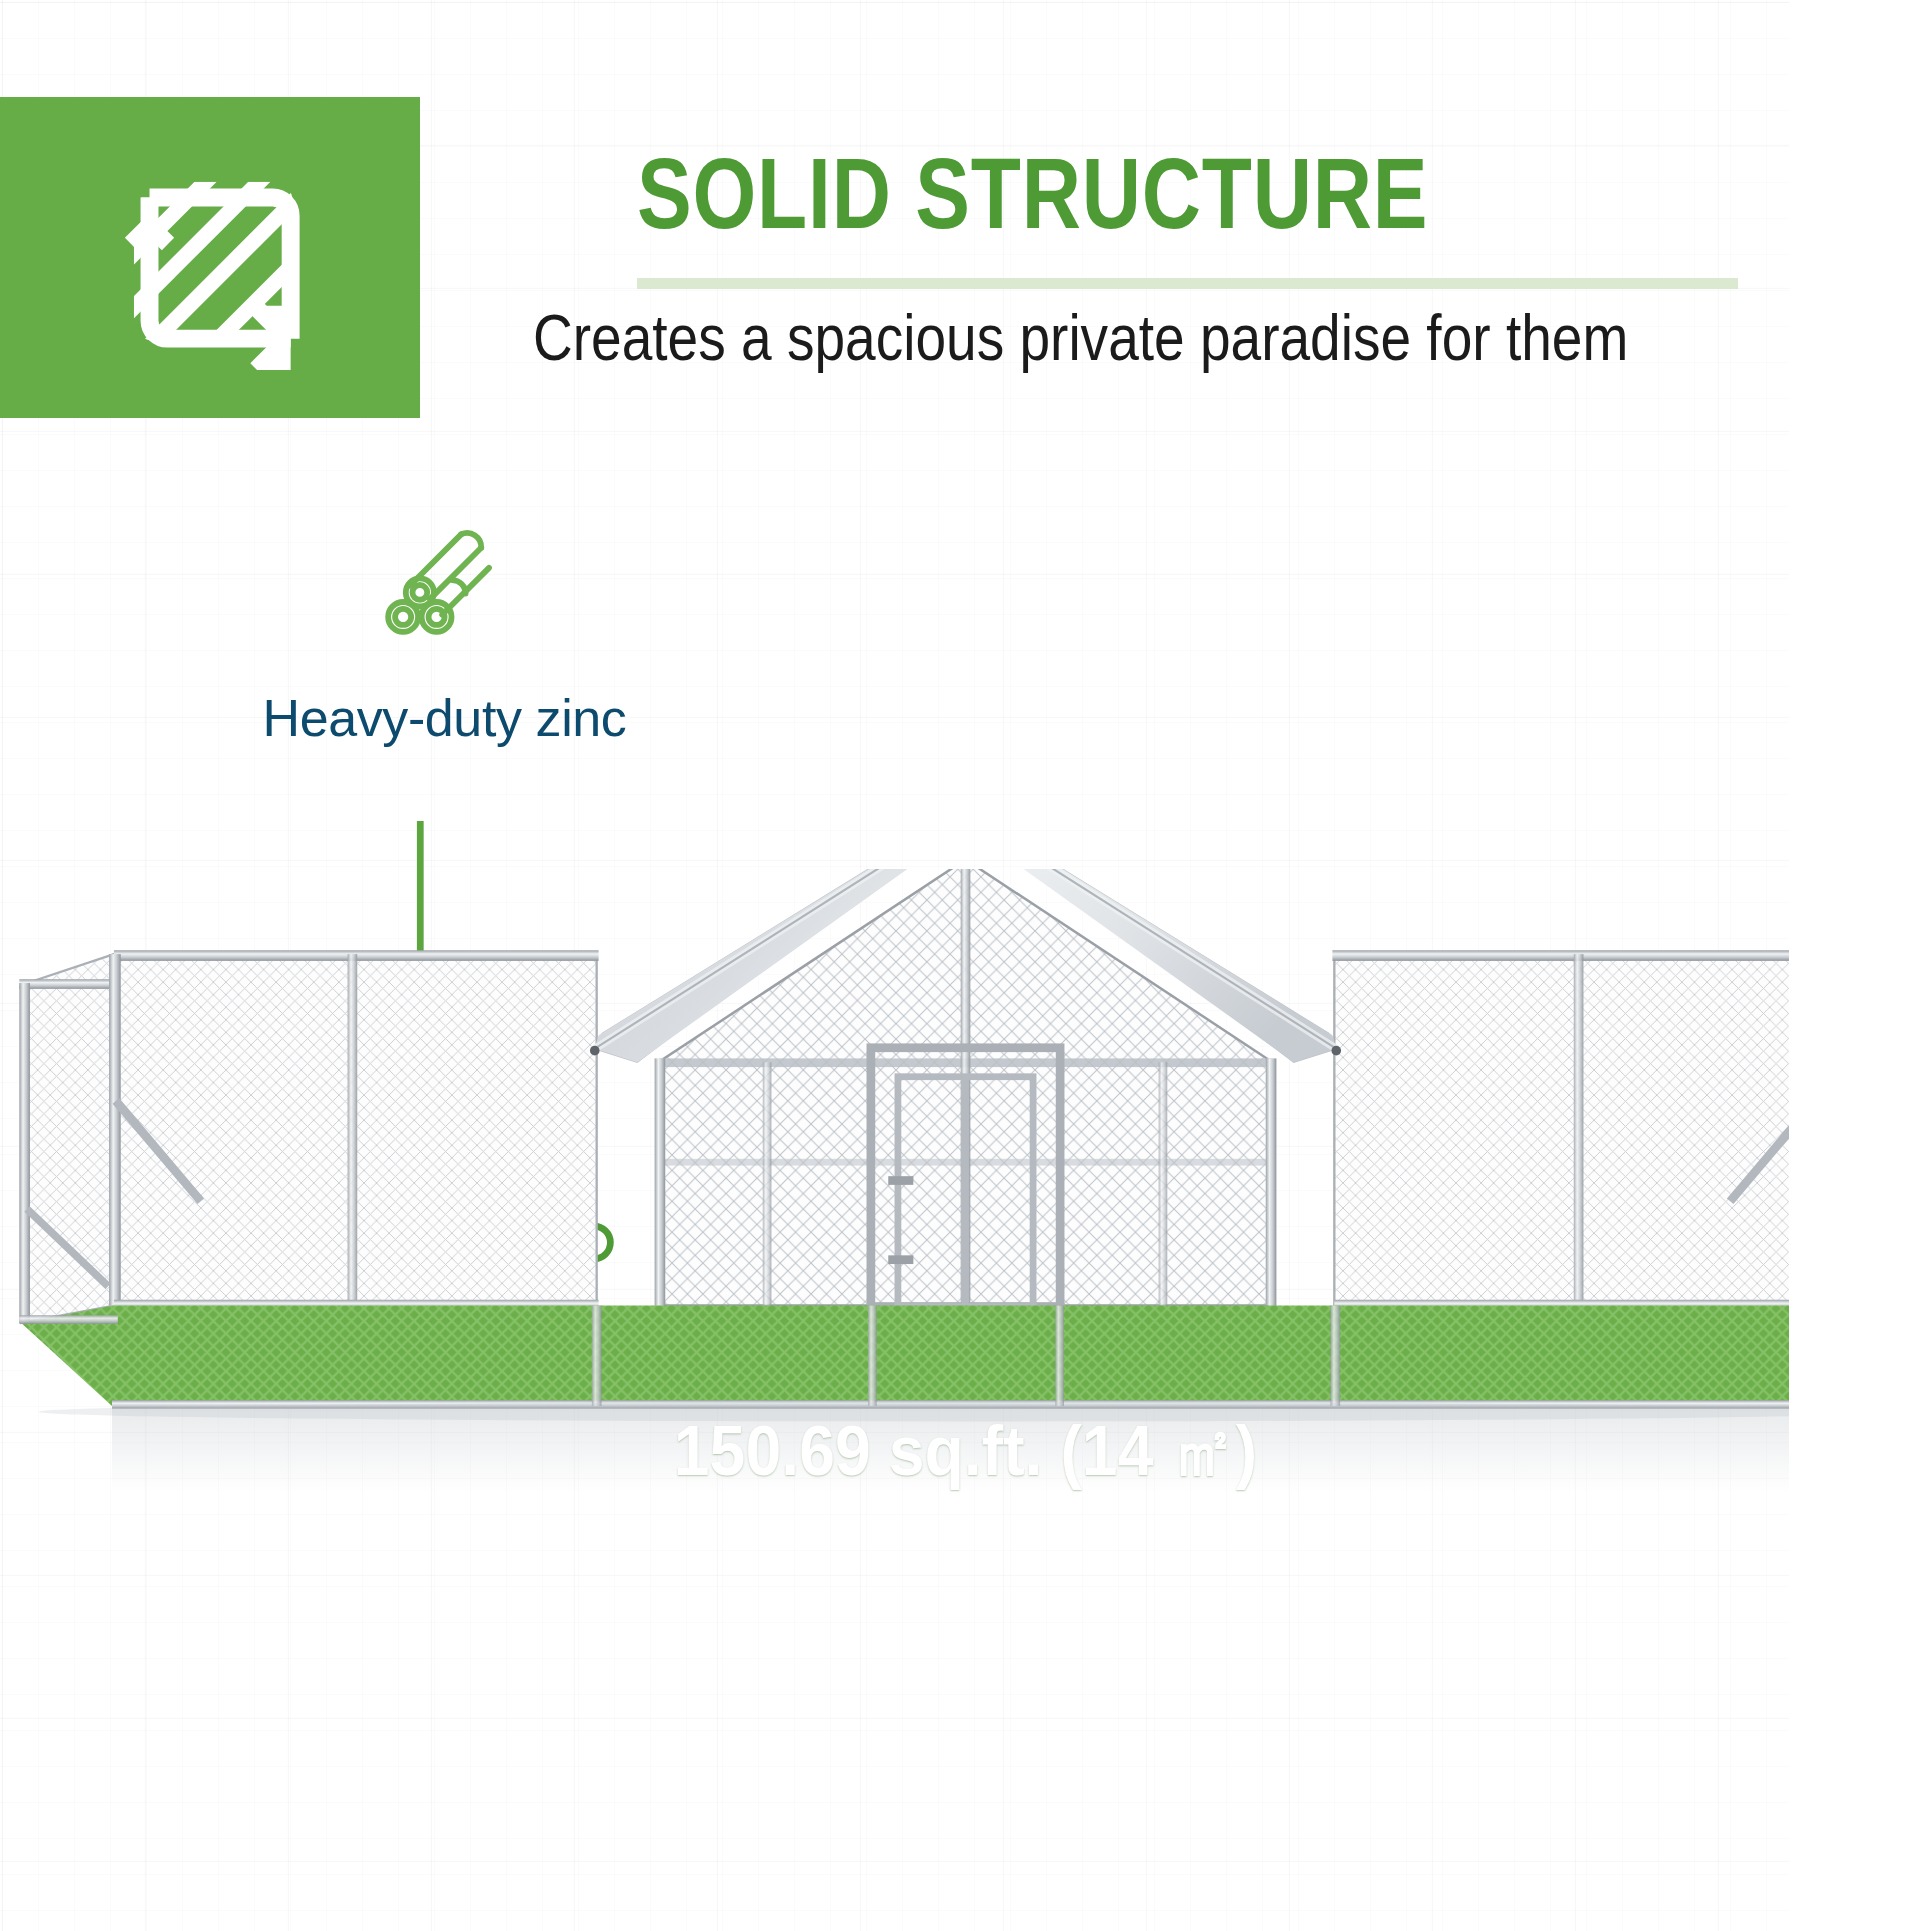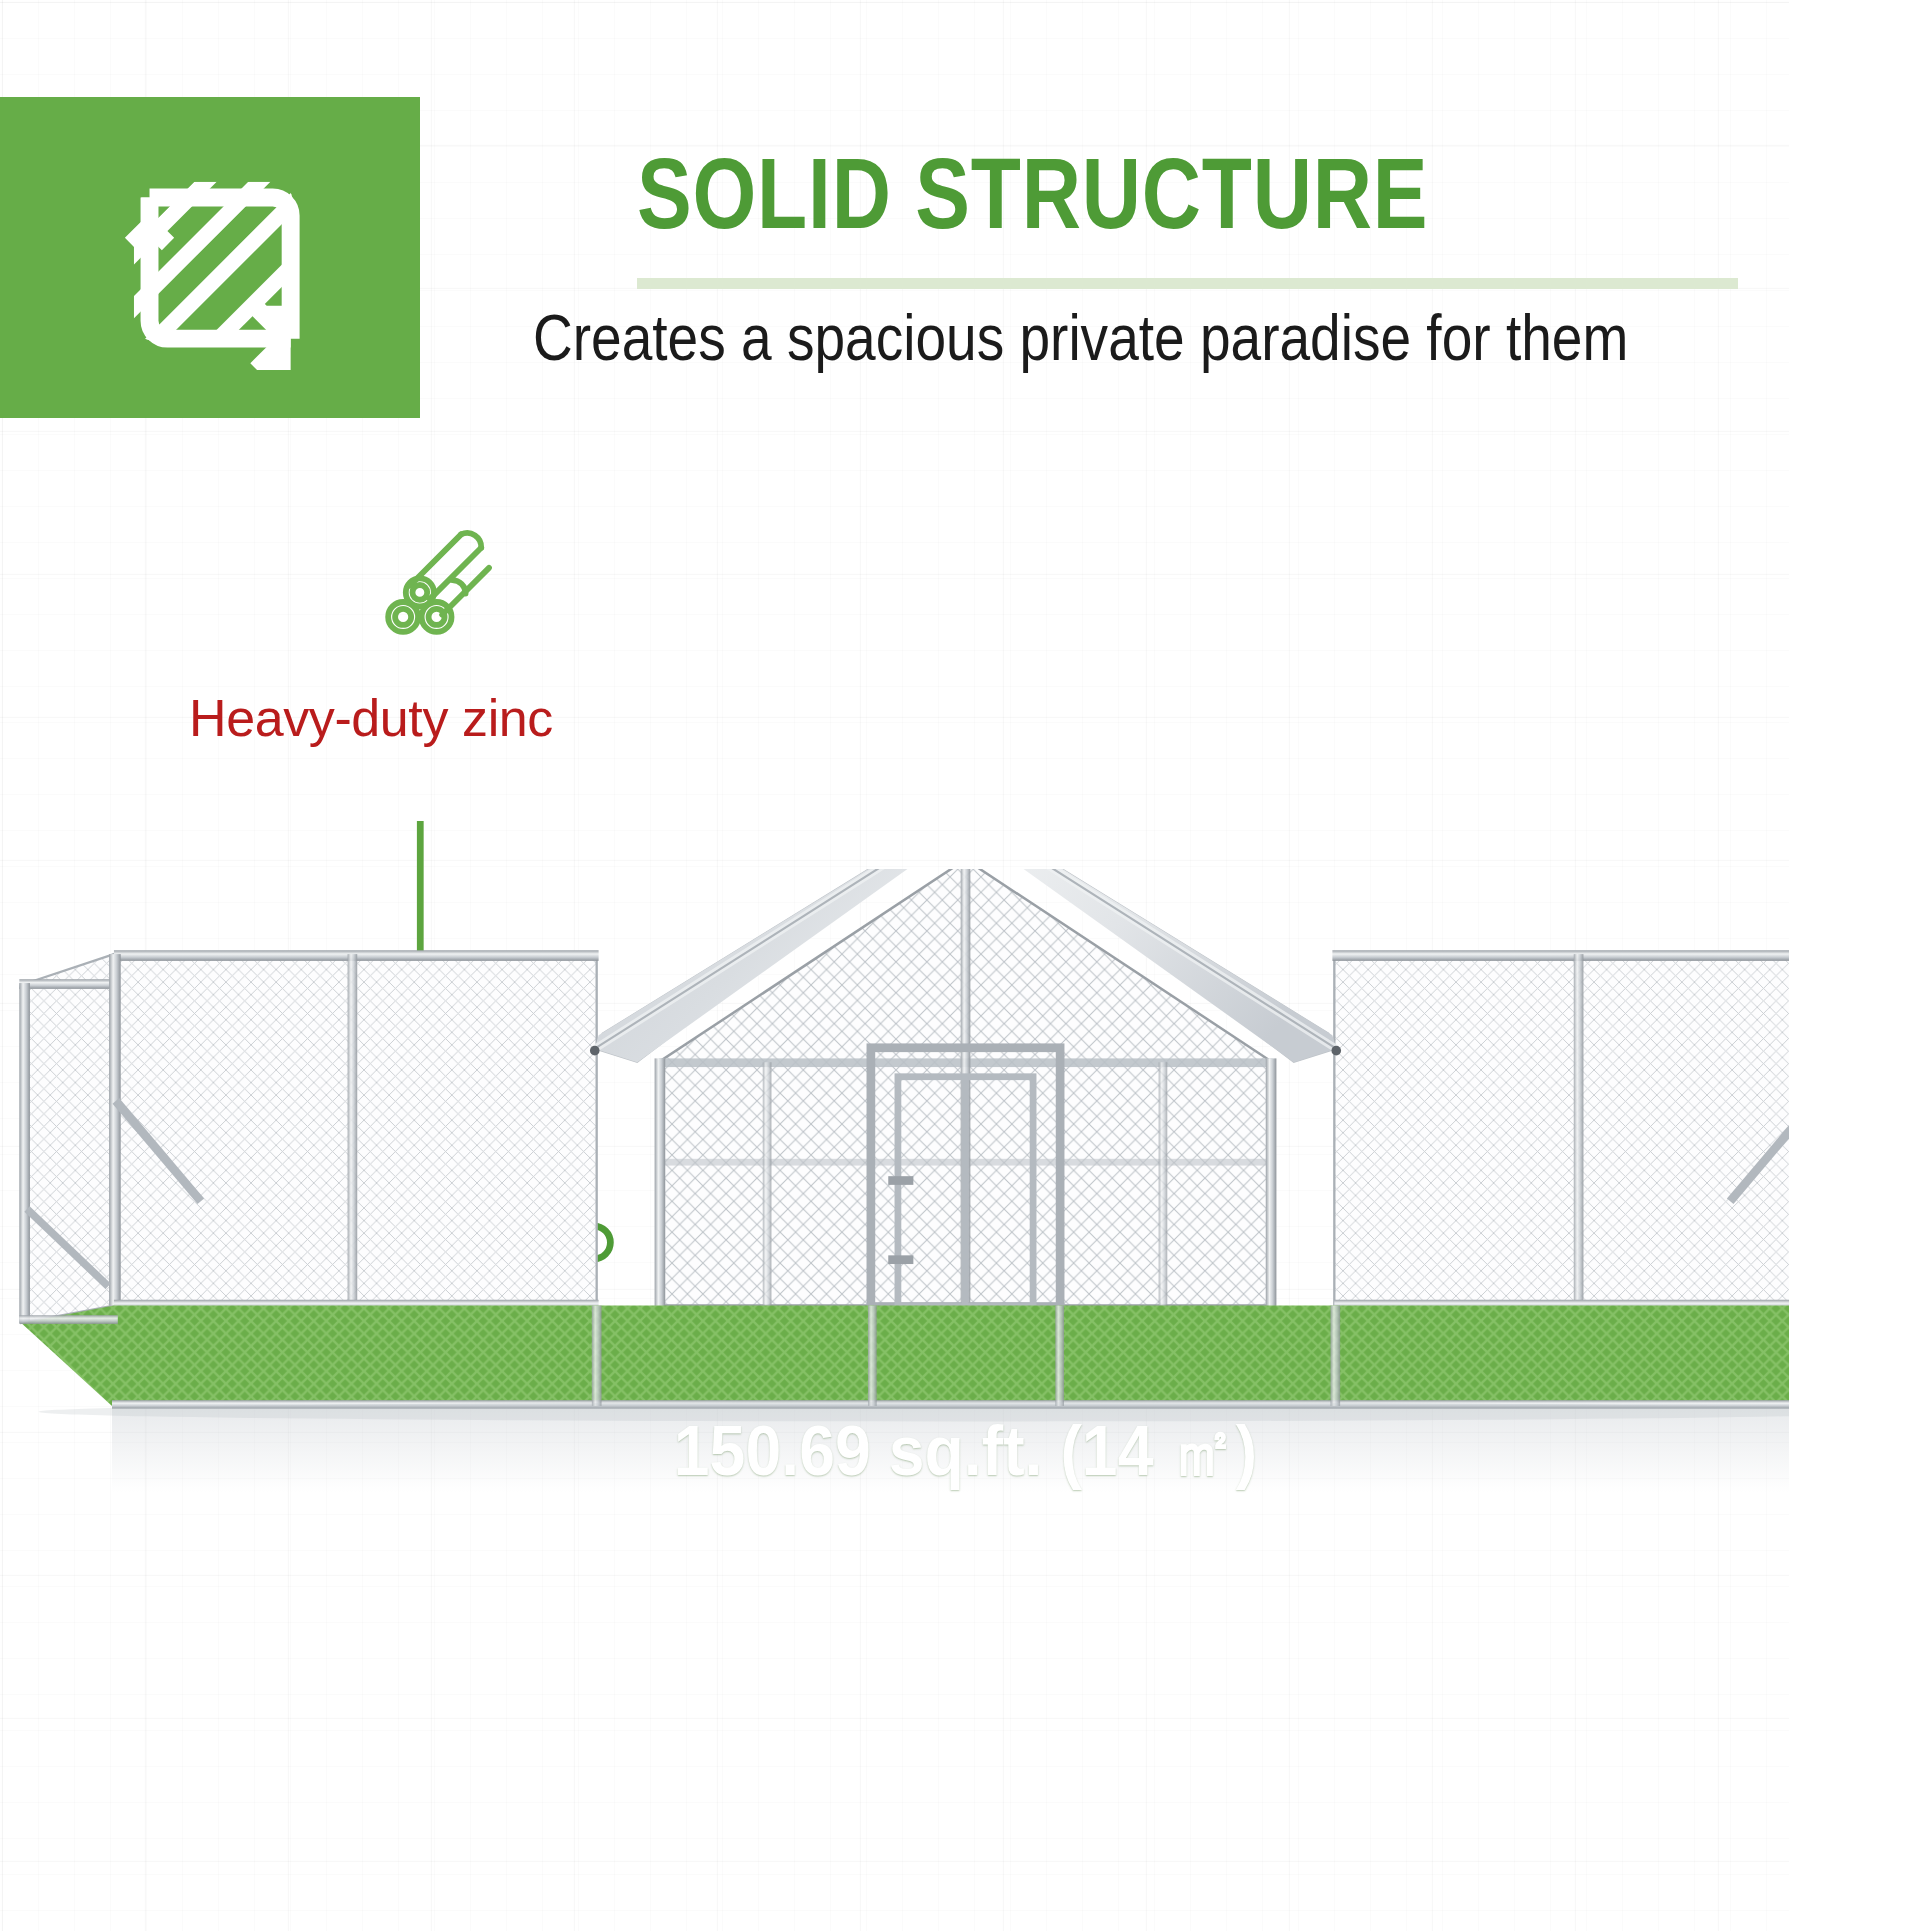--- a/index.html
+++ b/index.html
@@ -101,29 +101,29 @@
     position: absolute;
     left: 378px;
     top: 521px;
     width: 135px;
     height: 116px;
   }
   .pipe-icon svg { width: 100%; height: 100%; display: block; }
 
   .callout-text {
     position: absolute;
-    left: 189px;
+    left: 174px;
     top: 687px;
     width: 541px;
     font-family: "Liberation Sans", sans-serif;
     font-size: 52px;
     line-height: 1.20;
     font-weight: 300;
-    color: #b91c1c;
-    text-align: left;
+    color: #0c4a6e;
+    text-align: center;
     letter-spacing: -0.4px;
   }
 
   .callout-line {
     position: absolute;
     left: 290px;
     top: 821px;
     width: 386px;
     height: 463px;
     pointer-events: none;

